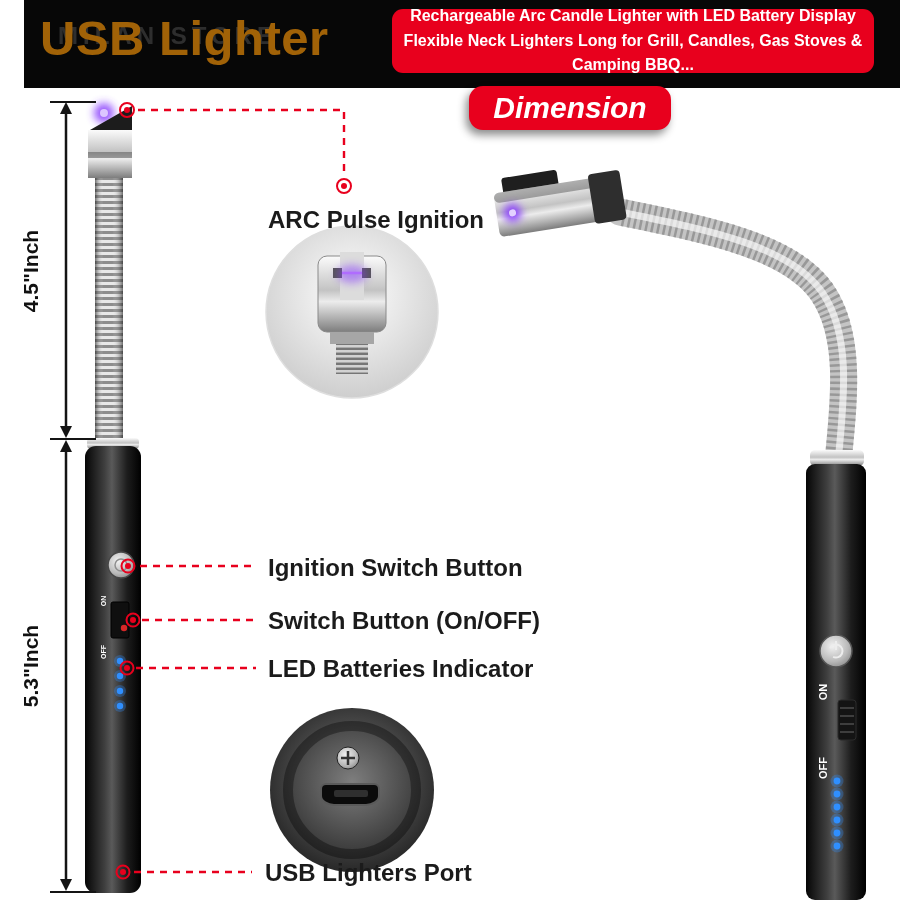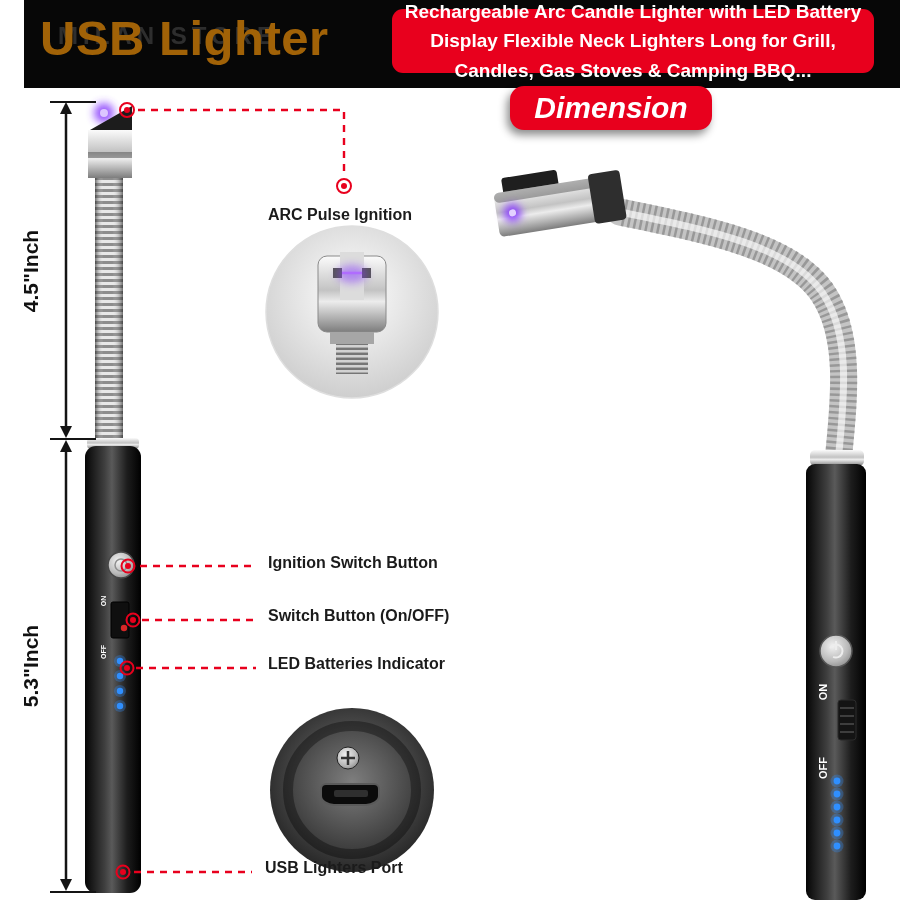--- a/index.html
+++ b/index.html
@@ -20,37 +20,37 @@
   .watermark {
     position:absolute; left:34px; top:22px; z-index:1;
     font-size:24px; font-weight:bold; letter-spacing:5px;
     color:rgba(255,255,255,0.16);
   }
   .desc-box {
     position:absolute; left:368px; top:9px; width:482px; height:64px; z-index:2;
     background:#e8001d; border-radius:11px;
     display:flex; align-items:center; justify-content:center;
     padding:0 2px; text-align:center;
-    color:#ffffff; font-size:19px; font-weight:bold; line-height:1.55;
+    color:#ffffff; font-size:16px; font-weight:bold; line-height:1.55;
   }
   .dim-badge {
-    position:absolute; left:510px; top:86px; width:202px; height:44px;
+    position:absolute; left:469px; top:86px; width:202px; height:44px;
     background:#e8001d; border-radius:14px;
     display:flex; align-items:center; justify-content:center;
     color:#ffffff; font-size:30px; font-weight:bold; font-style:italic;
     box-shadow:-3px 5px 9px rgba(0,0,0,0.45);
     z-index:3;
   }
   svg.diagram { position:absolute; left:0; top:0; z-index:1; }
   svg.diagram text {
     font-family:"Liberation Sans", sans-serif;
   }
   .callout-label {
     position:absolute; z-index:2; white-space:nowrap;
-    font-size:16px; font-weight:600; color:#1b1b1b;
+    font-size:24px; font-weight:600; color:#1b1b1b;
   }
   .lbl-arc      { left:268px; top:206px; }
   .lbl-ignition { left:268px; top:554px; }
   .lbl-switch   { left:268px; top:607px; }
   .lbl-led      { left:268px; top:655px; }
   .lbl-usb      { left:265px; top:859px; }
 </style>
 </head>
 <body>
 

